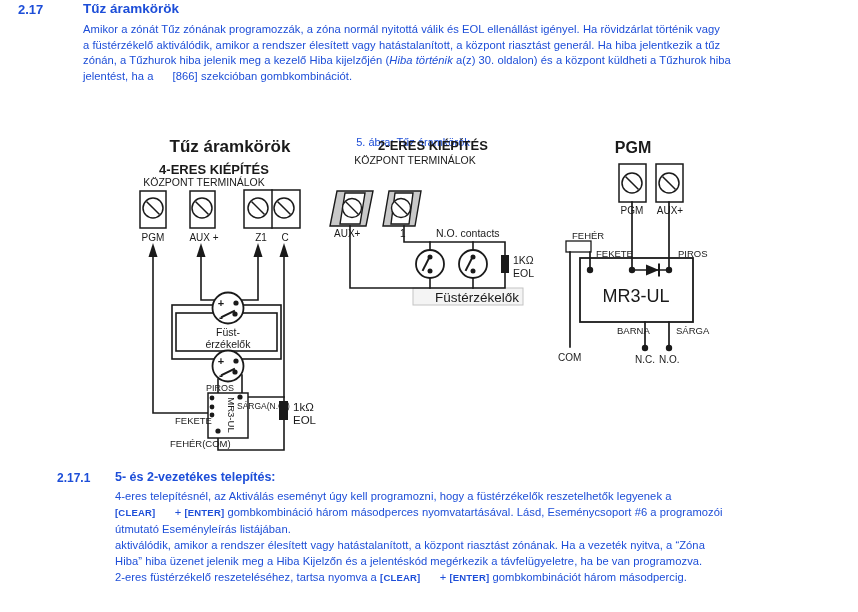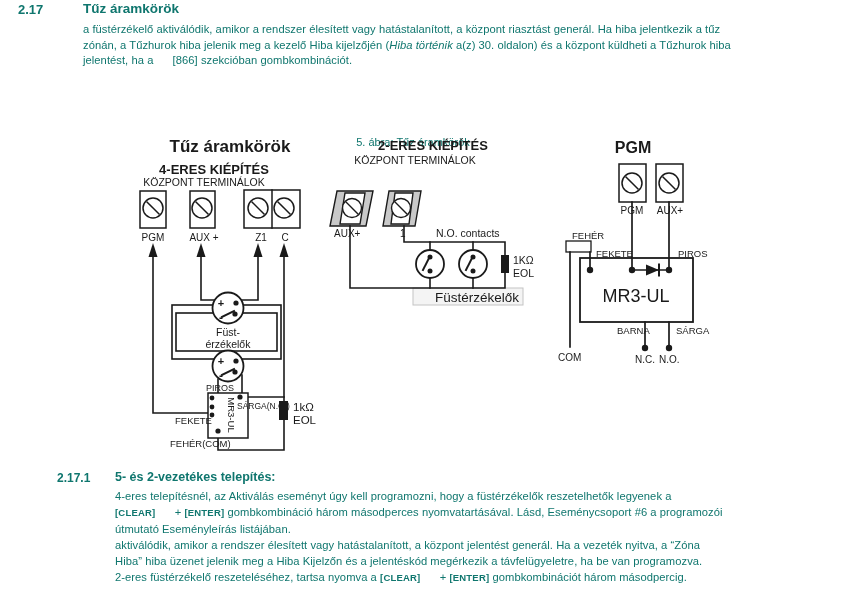--- a/index.html
+++ b/index.html
@@ -1,17 +1,17 @@
 <!DOCTYPE html>
 <html><head>
 <meta charset="utf-8">
 <style>
   html,body{margin:0;padding:0;background:#fff;}
   #page{position:relative;width:858px;height:612px;background:#fff;overflow:hidden;
-        font-family:"Liberation Sans","DejaVu Sans",sans-serif;color:#0f766e;}
+        font-family:"Liberation Sans","DejaVu Sans",sans-serif;color:#1d4ed8;}
   .abs{position:absolute;}
   .secnum{font-weight:bold;font-size:13px;}
   .sectitle{font-weight:bold;font-size:13.5px;}
   .subnum{font-weight:bold;font-size:12px;}
   .subtitle{font-weight:bold;font-size:12.5px;}
   .body{font-size:11.2px;line-height:15.6px;letter-spacing:0.05px;}
   .body2{font-size:11.2px;line-height:16.1px;letter-spacing:0.05px;}
   .line{white-space:nowrap;}
   .b{font-weight:normal;padding-left:16px;}
   .i{font-style:italic;}
@@ -21,20 +21,21 @@
 </style>
 </head>
 <body>
 
 <div id="page">
 
   <div class="abs secnum" style="left:18px;top:2px;">2.17</div>
   <div class="abs sectitle" style="left:83px;top:1px;">Tűz áramkörök</div>
 
   <div class="abs body" style="left:83px;top:22px;width:770px;">
+      <div class="line"><span>Amikor a zónát Tűz zónának programozzák, a zóna normál nyitottá válik és EOL ellenállást igényel. Ha rövidzárlat történik vagy</span></div>
       <div class="line"><span>a füstérzékelő aktiválódik, amikor a rendszer élesített vagy hatástalanított, a központ  riasztást generál. Ha hiba jelentkezik a tűz</span></div>
       <div class="line"><span>zónán, a Tűzhurok hiba jelenik meg a kezelő Hiba kijelzőjén (</span><span class="i">Hiba történik</span><span> a(z) 30. oldalon) és a központ küldheti a Tűzhurok hiba</span></div>
       <div class="line"><span>jelentést, ha a </span><span class="b">[866]</span><span> szekcióban gombkombinációt.</span></div>
     </div>
 
   <div class="abs caption" style="left:83px;top:104px;width:660px;margin-top:32px;">5. ábra: Tűz áramkörök</div>
 
   <svg class="abs" style="left:60px;top:120px;" width="790" height="350" viewBox="60 120 790 350">
 
     <g stroke-linecap="square">
@@ -220,18 +221,18 @@
       <text x="659" y="363" font-size="10">N.O.</text>
     </g>
   </svg>
 
   <div class="abs subnum" style="left:57px;top:471px;">2.17.1</div>
   <div class="abs subtitle" style="left:115px;top:470px;">5- és 2-vezetékes telepítés:</div>
   <div class="abs body2" style="left:115px;top:488px;width:740px;">
       <div class="line"><span>4-eres telepítésnél, az Aktiválás eseményt úgy kell programozni, hogy a füstérzékelők reszetelhetők legyenek a</span></div>
       <div class="line"><span class="sc">[CLEAR]</span><span> </span><span class="b">+</span><span> </span><span class="sc">[ENTER]</span><span> gombkombináció három másodperces nyomvatartásával. Lásd, Eseménycsoport #6 a programozói</span></div>
       <div class="line"><span>útmutató Eseményleírás listájában.</span></div>
-      <div class="line"><span>aktiválódik, amikor a rendszer élesített vagy hatástalanított, a központ jelentést generál. Ha a vezeték nyitva, a “Zóna</span></div>
+      <div class="line"><span>aktiválódik, amikor a rendszer élesített vagy hatástalanított, a központ riasztást zónának. Ha a vezeték nyitva, a “Zóna</span></div>
       <div class="line"><span>Hiba” hiba üzenet jelenik meg a Hiba Kijelzőn és a jelentéskód megérkezik a távfelügyeletre, ha be van programozva.</span></div>
       <div class="line"><span>2-eres füstérzékelő reszeteléséhez, tartsa nyomva a </span><span class="sc">[CLEAR]</span><span> </span><span class="b">+</span><span> </span><span class="sc">[ENTER]</span><span> gombkombinációt három másodpercig.</span></div>
     </div>
 
 </div>
 
 </body></html>

